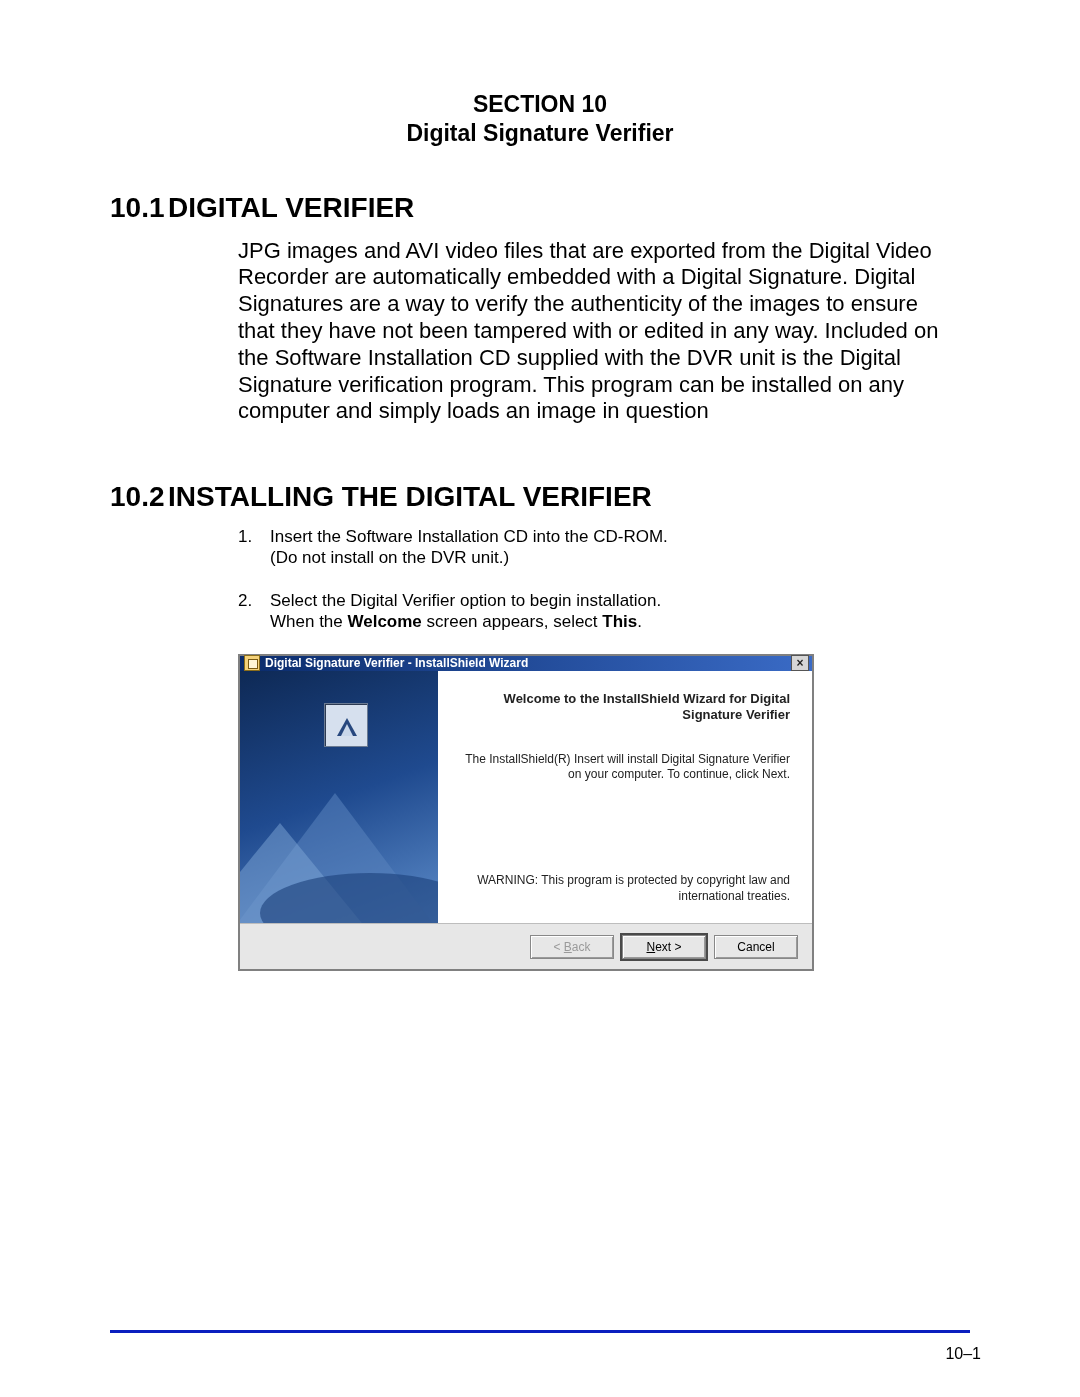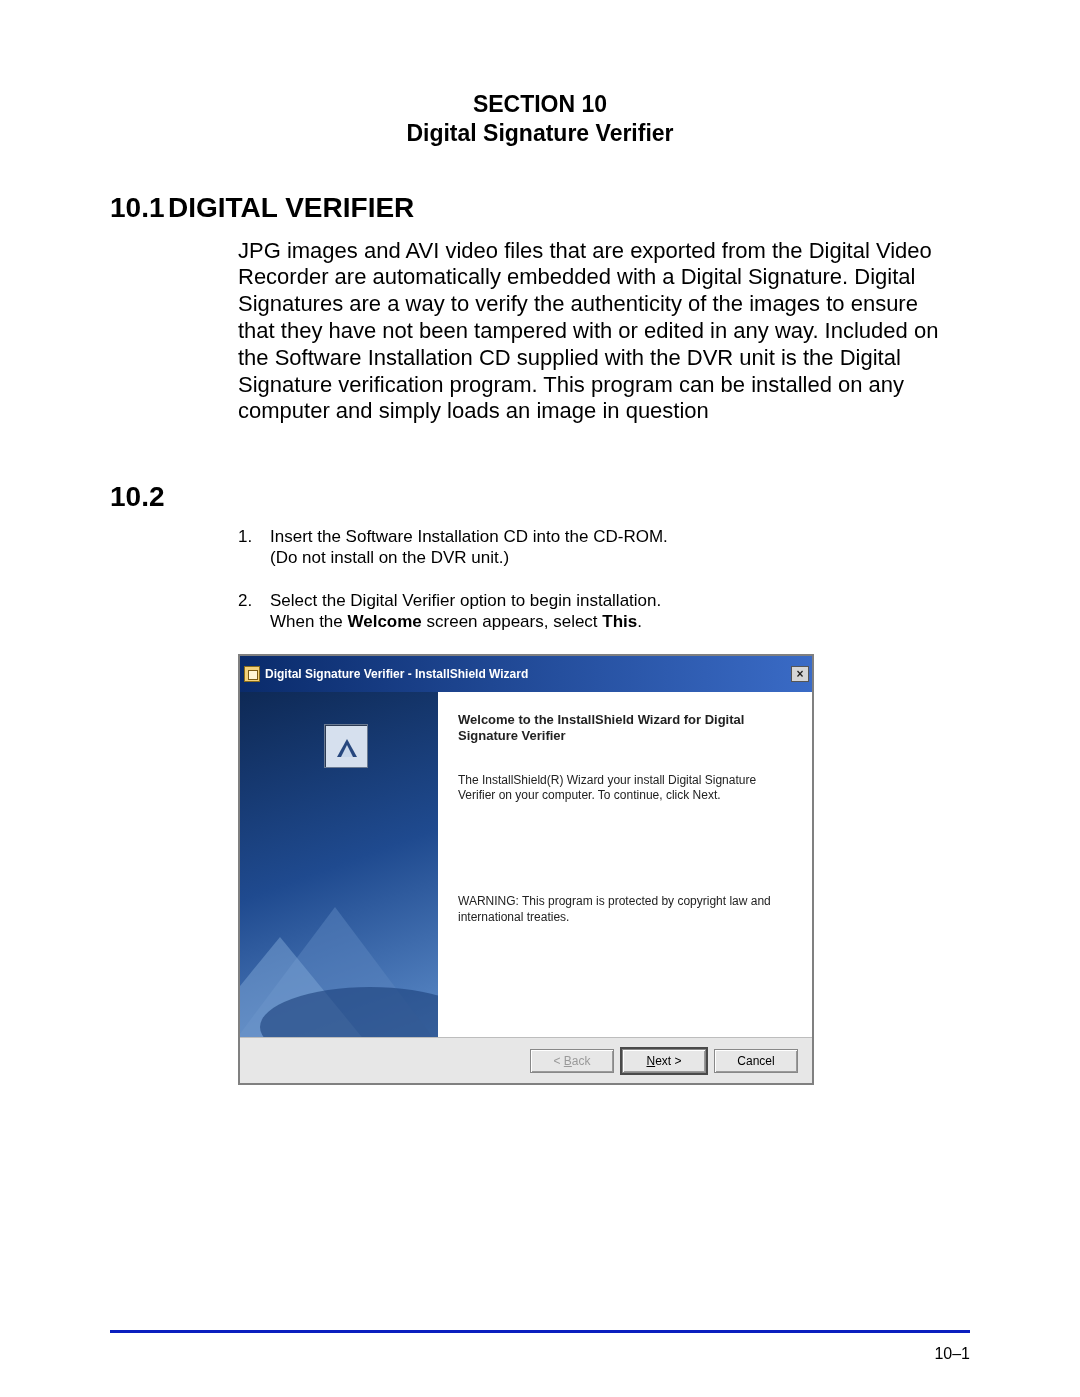--- a/index.html
+++ b/index.html
@@ -53,21 +53,21 @@
   .dialog-wrap {
     margin-left: 128px;
     width: 576px;
   }
   .dialog {
     border: 2px solid #808080;
     background: #e7e7e7;
     font-family: Tahoma, Arial, sans-serif;
   }
   .titlebar {
-    height: 36px;
+    height: 15px;
     background: linear-gradient(to right, #0a2b6b, #3a6bc6);
     display: flex;
     align-items: center;
     padding: 0 3px 1px 4px;
     color: #fff;
     font-size: 12px;
     font-weight: bold;
   }
   .titlebar .app-icon {
     width: 16px; height: 16px;
@@ -87,21 +87,22 @@
     background: #d6d6d6;
     border: 1px solid #555;
     color: #222;
     font-size: 12px; line-height: 14px;
     text-align: center;
     font-weight: bold;
     cursor: default;
   }
   .dialog-body {
     display: flex;
-    height: 345px;
+    height: 252px;
+    text-align: right;
   }
   .hero {
     width: 198px;
     background: linear-gradient(160deg, #0e2955 0%, #1f4a8f 50%, #5d8cc9 100%);
     position: relative;
     overflow: hidden;
   }
   .hero .logo {
     position: absolute;
     top: 32px; left: 84px;
@@ -158,21 +159,21 @@
   .btn .ul { text-decoration: underline; }
 
   .footer-rule {
     position: absolute;
     left: 110px; right: 110px;
     bottom: 64px;
     border-top: 3px solid #0b1fbf;
   }
   .page-num {
     position: absolute;
-    right: 110px;
+    right: 99px;
     bottom: 34px;
     font-size: 16px;
   }
 </style>
 </head>
 <body>
 
 <div class="page">
 
   <div class="section-title">
@@ -184,20 +185,21 @@
     <span class="h2-num">10.1</span>
     <span>DIGITAL VERIFIER</span>
   </div>
 
   <div class="body-indent">JPG images and AVI video files that are exported from the Digital Video Recorder are automatically embedded with a Digital Signature. Digital Signatures are a way to verify the authenticity of the images to ensure that they have not been tampered with or edited in any way. Included on the Software Installation CD supplied with the DVR unit is the Digital Signature verification program. This program can be installed on any computer and simply loads an image in question</div>
 
   <div class="gap-big"></div>
 
   <div class="h2-row">
     <span class="h2-num">10.2</span>
+    <span>INSTALLING THE DIGITAL VERIFIER</span>
   </div>
 
   <div class="ol-item">
     <div class="ol-num">1.</div>
     <div class="ol-body">
       <div>Insert the Software Installation CD into the CD-ROM.</div>
       <div>(Do not install on the DVR unit.)</div>
     </div>
   </div>
 
@@ -228,21 +230,21 @@
           </svg>
           <div class="logo">
             <svg width="32" height="32" viewBox="0 0 32 32">
               <polygon points="6,26 16,8 26,26" fill="#27477e"></polygon>
               <polygon points="10,26 16,14 22,26" fill="#c9d7ea"></polygon>
             </svg>
           </div>
         </div>
         <div class="right">
           <div class="welcome-h">Welcome to the InstallShield Wizard for Digital Signature Verifier</div>
-          <div class="para">The InstallShield(R) Wizard your install Digital Signature Verifier on your computer. To continue, click Next.</div>
+          <div class="para">The InstallShield(R) Insert will install Digital Signature Verifier on your computer. To continue, click Next.</div>
           <div class="warn">WARNING: This program is protected by copyright law and international treaties.</div>
         </div>
       </div>
       <div class="dialog-footer">
         <div class="btn disabled">
           <span>&lt; </span><span class="ul">B</span><span>ack</span>
         </div>
         <div class="btn default">
           <span class="ul">N</span><span>ext &gt;</span>
         </div>

